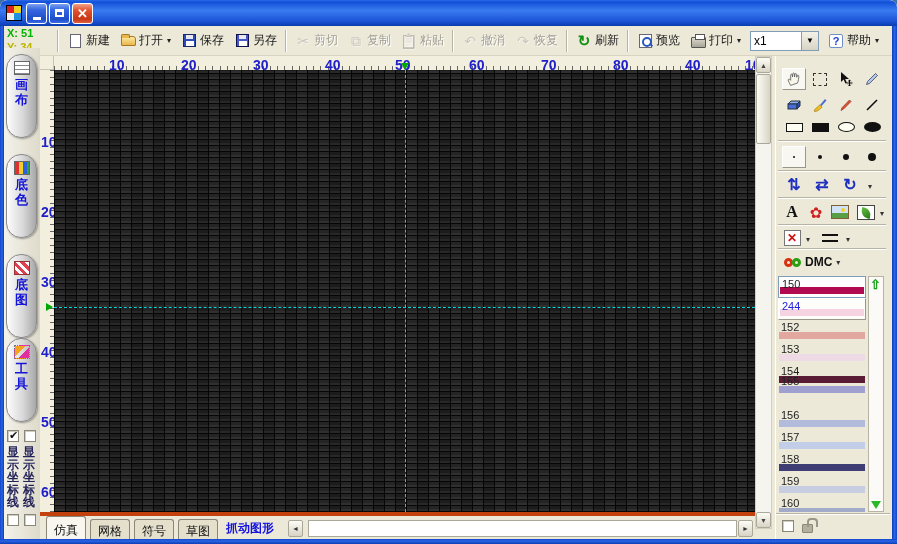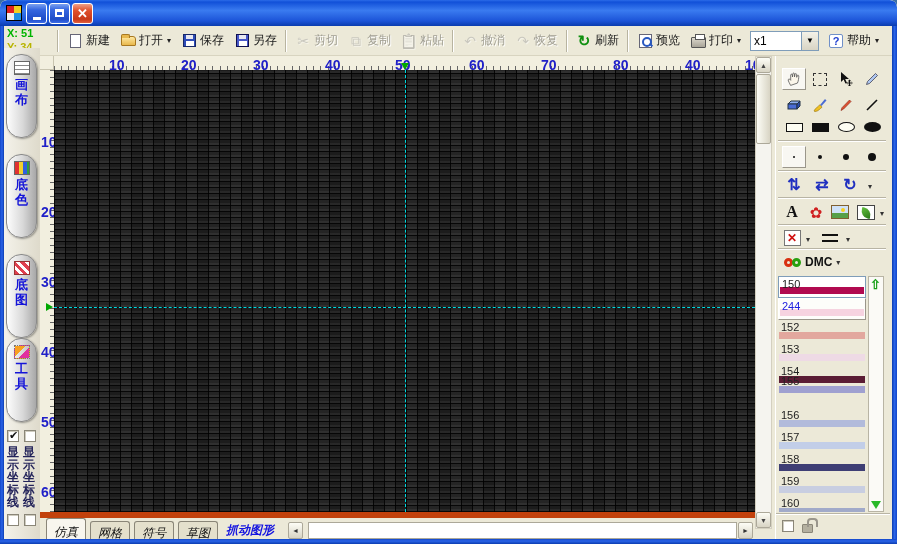--- a/index.html
+++ b/index.html
@@ -99,21 +99,21 @@
       repeating-linear-gradient(0deg,rgba(255,255,255,.05) 0 3px,transparent 3px 6px),
       repeating-linear-gradient(90deg,rgba(255,255,255,.04) 0 11px,transparent 11px 22px);
     overflow:hidden;}
   .cross-v{position:absolute;left:351px;top:0;height:100%;width:0;border-left:1px dashed #00d8e0;}
   .cross-h{position:absolute;top:237px;left:0;width:100%;height:0;border-top:1px dashed #00d8e0;}
 
   
   .vscroll{position:absolute;left:755px;top:56px;width:17px;height:473px;background:#f5f4ef;border:1px solid #d4d0c0;z-index:5;}
   .sbtn{position:absolute;left:0;width:15px;height:16px;background:linear-gradient(#fdfdf6,#d8d4c4);border:1px solid #aca899;border-radius:2px;font-size:7px;color:#444;display:flex;align-items:center;justify-content:center;}
   .vthumb{position:absolute;left:0;top:17px;width:15px;height:70px;background:linear-gradient(90deg,#fdfdf6,#d8d4c4);border:1px solid #aca899;border-radius:2px;}
-  .tabsrow{position:absolute;left:40px;top:512px;width:715px;height:27px;background:#ece9d8;border-top:6px solid #c2410c;z-index:4;font-style:italic;}
+  .tabsrow{position:absolute;left:40px;top:512px;width:715px;height:27px;background:#ece9d8;border-top:4px solid #c2410c;z-index:4;}
   .tab{position:absolute;top:3px;height:22px;background:#e4e0cc;border:1px solid #8a8678;border-bottom:none;border-radius:3px 3px 0 0;font-size:12px;padding:3px 7px 0;color:#111;}
   .tab.active{top:0;height:25px;background:#f8f6ee;z-index:2;padding-top:5px;}
   .hint{position:absolute;left:186px;top:4px;font-size:12px;color:#1414e0;font-weight:bold;white-space:nowrap;}
   .hbtn{position:absolute;top:4px;width:15px;height:17px;background:linear-gradient(#fdfdf6,#d8d4c4);border:1px solid #aca899;border-radius:2px;font-size:7px;color:#333;display:flex;align-items:center;justify-content:center;}
   .htrack{position:absolute;left:268px;top:4px;width:429px;height:17px;background:#fff;border:1px solid #aca899;}
 
   
   .rightpanel{position:absolute;left:775px;top:56px;width:115px;bottom:5px;background:#ece9d8;border-left:1px solid #fff;z-index:5;}
   .rp-sep{position:absolute;left:2px;right:4px;height:2px;border-top:1px solid #b8b4a4;border-bottom:1px solid #fff;}
   .tool{position:absolute;width:24px;height:22px;display:flex;align-items:center;justify-content:center;border:1px solid transparent;}

